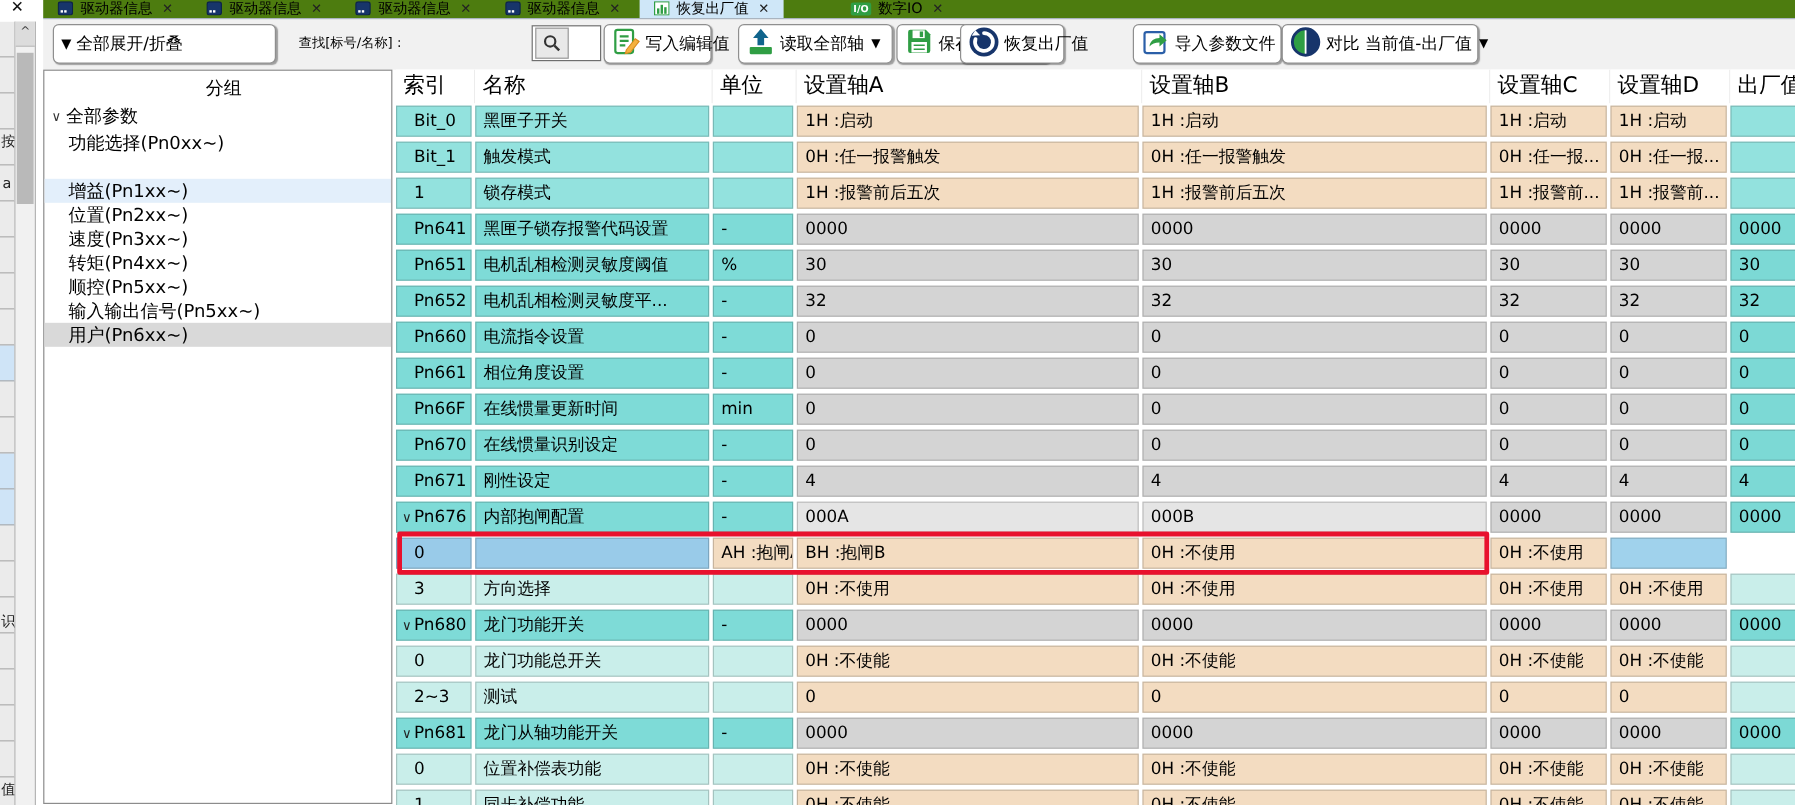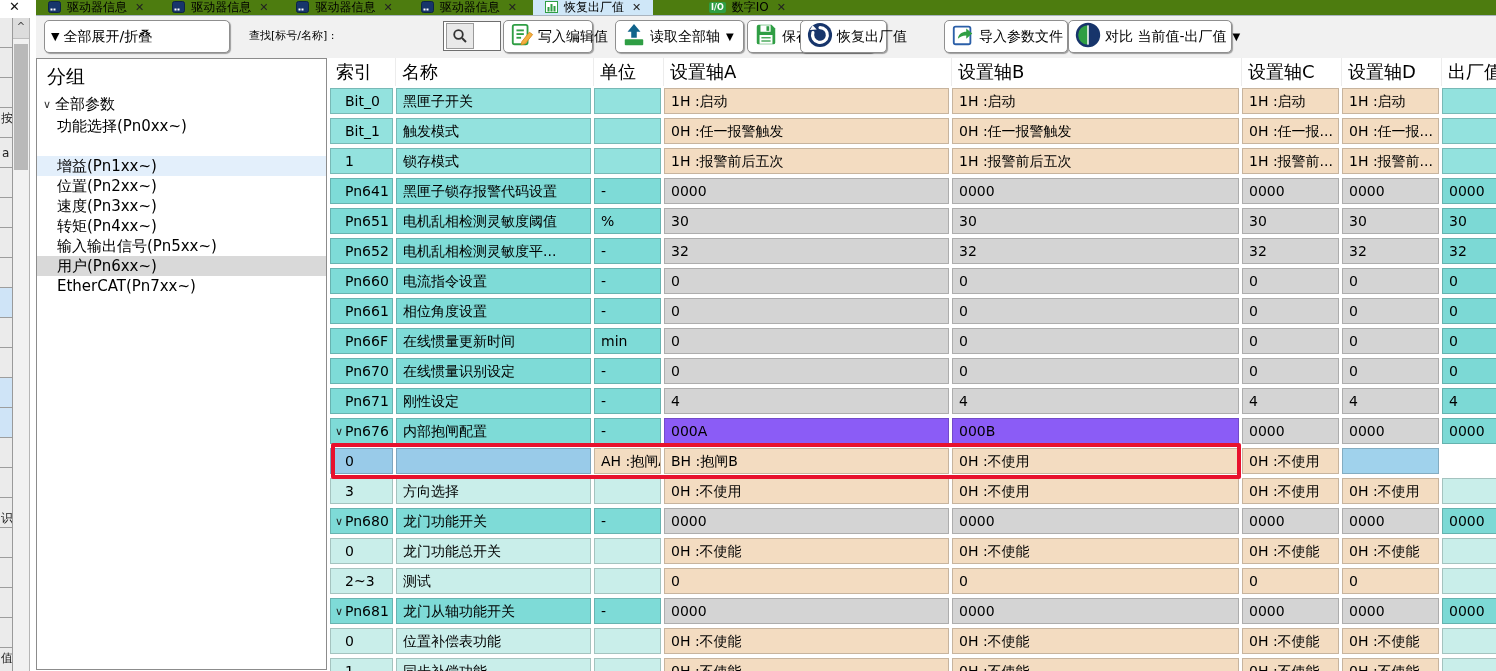--- a/index.html
+++ b/index.html
@@ -35,21 +35,21 @@
   .tlabel{position:absolute;top:12px;font-size:11px;white-space:nowrap;}
   .search{position:absolute;left:407px;top:5px;width:58px;height:30px;background:#fff;border:1px solid #6f6f6f;
           display:flex;align-items:center;box-sizing:border-box;}
   .search .mag{width:26px;height:24px;margin:2px;background:#e9e9e9;border:1px solid #9a9a9a;
                display:flex;align-items:center;justify-content:center;cursor:pointer;}
   .search input{border:none;outline:none;flex:1;min-width:0;height:24px;font-size:13px;background:transparent;}
 
   
   .sidebar{position:absolute;left:36px;top:58px;width:291px;height:612px;background:#fff;
            border:1px solid #8c8c8c;box-sizing:border-box;overflow:hidden;}
-  .side-head{font-size:19px;padding:5px 0 2px 10px;}
+  .side-head{font-size:15px;padding:5px 0 2px 10px;text-align:center;}
   .side-root{display:flex;align-items:center;gap:4px;font-size:15px;padding:3px 0 2px 6px;}
   .side-root .car{font-size:11px;color:#333;}
   .side-item{font-size:15px;line-height:20px;height:20px;padding-left:20px;white-space:nowrap;cursor:pointer;}
   .side-item.hover{background:#e3effb;margin-top:20px;}
   .side-item.selected{background:#d9d9d9;}
 
   
   .ptable{position:absolute;left:330px;top:58px;width:1166px;height:613px;overflow:hidden;background:#fff;}
   .t-head,.t-row{display:grid;grid-template-columns:66px 198px 70px 288px 290px 100px 100px 80px;}
   .t-head{height:28px;}
@@ -57,21 +57,21 @@
                  white-space:nowrap;overflow:hidden;}
   .t-row{height:30px;}
   .cell{height:26px;margin:2px 3px 1px 0;border:1px solid rgba(0,0,0,0.18);font-size:14px;line-height:25px;
         padding-left:6px;white-space:nowrap;overflow:hidden;box-sizing:border-box;}
   .cell.idx{display:flex;align-items:center;padding-left:2px;}
   .cell.idx .car{width:12px;font-size:11px;color:#222;flex:0 0 12px;text-align:center;}
   .cell.idx .noc{width:12px;flex:0 0 12px;}
   .c-teal{background:#7edbd7;}   .c-bit{background:#93e2de;}
   .c-lt{background:#c9eeea;}     .c-sel{background:#99cbe9;}
   .c-orange{background:#f3dcc1;} .c-gray{background:#d4d4d4;}
-  .c-purple{background:#8b5cf6;} .c-fteal{background:#7cd9d5;}
+  .c-purple{background:#e5e5e5;} .c-fteal{background:#7cd9d5;}
   .c-fbit{background:#93e2de;}   .c-flt{background:#c9eeea;}
   .c-fsel{background:#a0d2ec;}
   .redbox{position:absolute;left:1px;width:910px;height:36px;border:4px solid #e8112d;border-radius:2px;
           box-sizing:border-box;pointer-events:none;background:transparent;}
 </style>
 </head>
 <body>
 
 <div class="screen">
 
@@ -252,23 +252,23 @@
     <div class="side-root">
       <span class="car">∨</span>
       <span>全部参数</span>
     </div>
     <div id="sideitems">
         <div class="side-item normal">功能选择(Pn0xx~)</div>
         <div class="side-item hover">增益(Pn1xx~)</div>
         <div class="side-item normal">位置(Pn2xx~)</div>
         <div class="side-item normal">速度(Pn3xx~)</div>
         <div class="side-item normal">转矩(Pn4xx~)</div>
+        <div class="side-item normal">顺控(Pn5xx~)</div>
         <div class="side-item normal">输入输出信号(Pn5xx~)</div>
         <div class="side-item selected">用户(Pn6xx~)</div>
-        <div class="side-item normal">EtherCAT(Pn7xx~)</div>
       </div>
   </div>
 
   <div class="ptable">
     <div class="t-head" id="thead">
         <div class="hcell">索引</div>
         <div class="hcell">名称</div>
         <div class="hcell">单位</div>
         <div class="hcell">设置轴A</div>
         <div class="hcell">设置轴B</div>

